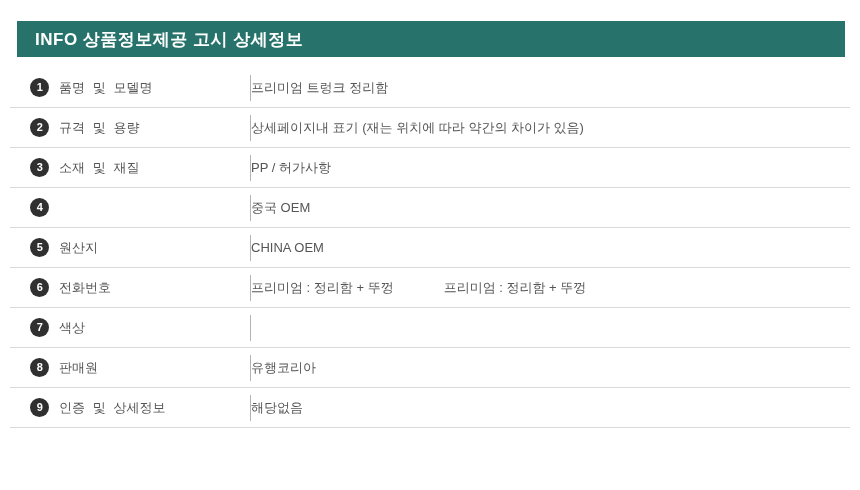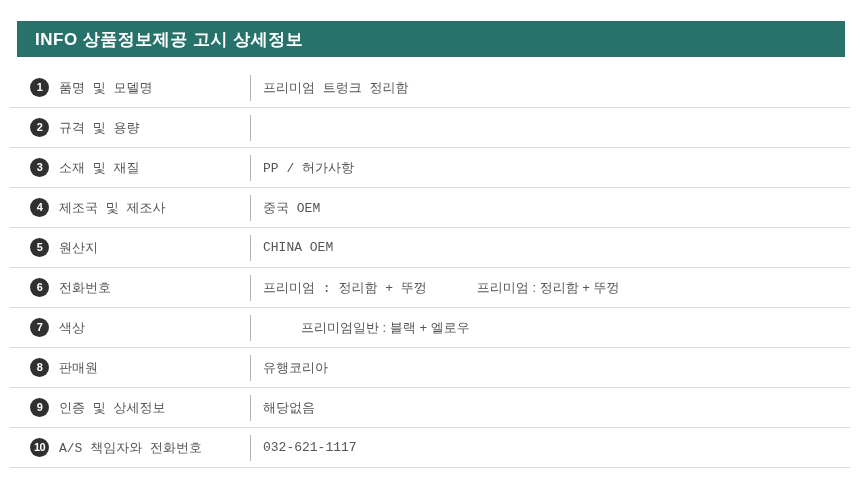--- a/index.html
+++ b/index.html
@@ -74,21 +74,21 @@
     letter-spacing: -0.5px;
     line-height: 1;
   }
   .label { margin-left: 10px; white-space: nowrap; font-family: Liberation Mono, monospace; }
   .vdiv {
     width: 1px;
     height: 26px;
     background: var(--vline);
     flex: 0 0 1px;
   }
-  .value { margin-left: 12px; white-space: nowrap; font-family: Liberation Mono, monospace; }
+  .value { white-space: nowrap; }
   .value2 { margin-left: 50px; white-space: nowrap; }
   .value2:empty { margin-left: 0; }
 </style>
 </head>
 <body>
 
 <div class="page">
 
   <div class="info-header">
     <span>INFO 상품정보제공 고시 상세정보</span>
@@ -105,37 +105,37 @@
       <span class="value">프리미엄 트렁크 정리함</span>
       <span class="value2"></span>
     </div>
 
     <div class="row">
       <div class="row-left">
         <span class="badge">2</span>
         <span class="label">규격 및 용량</span>
       </div>
       <span class="vdiv"></span>
+      <span class="value">상세페이지내 표기 (재는 위치에 따라 약간의 차이가 있음)</span>
       <span class="value2"></span>
     </div>
 
     <div class="row">
       <div class="row-left">
         <span class="badge">3</span>
         <span class="label">소재 및 재질</span>
       </div>
       <span class="vdiv"></span>
       <span class="value">PP / 허가사항</span>
       <span class="value2"></span>
     </div>
 
     <div class="row">
       <div class="row-left">
         <span class="badge">4</span>
-        <span class="label">제조국 및 제조사</span>
       </div>
       <span class="vdiv"></span>
       <span class="value">중국 OEM</span>
       <span class="value2"></span>
     </div>
 
     <div class="row">
       <div class="row-left">
         <span class="badge">5</span>
         <span class="label">원산지</span>
@@ -154,21 +154,20 @@
       <span class="value">프리미엄 : 정리함 + 뚜껑</span>
       <span class="value2">프리미엄 : 정리함 + 뚜껑</span>
     </div>
 
     <div class="row">
       <div class="row-left">
         <span class="badge">7</span>
         <span class="label">색상</span>
       </div>
       <span class="vdiv"></span>
-      <span class="value2">프리미엄일반 : 블랙 + 엘로우</span>
     </div>
 
     <div class="row">
       <div class="row-left">
         <span class="badge">8</span>
         <span class="label">판매원</span>
       </div>
       <span class="vdiv"></span>
       <span class="value">유행코리아</span>
       <span class="value2"></span>
@@ -177,24 +176,15 @@
     <div class="row">
       <div class="row-left">
         <span class="badge">9</span>
         <span class="label">인증 및 상세정보</span>
       </div>
       <span class="vdiv"></span>
       <span class="value">해당없음</span>
       <span class="value2"></span>
     </div>
 
-    <div class="row">
-      <div class="row-left">
-        <span class="badge">10</span>
-        <span class="label">A/S 책임자와 전화번호</span>
-      </div>
-      <span class="vdiv"></span>
-      <span class="value">032-621-1117</span>
-      <span class="value2"></span>
-    </div>
 
   </div>
 </div>
 
 </body></html>

